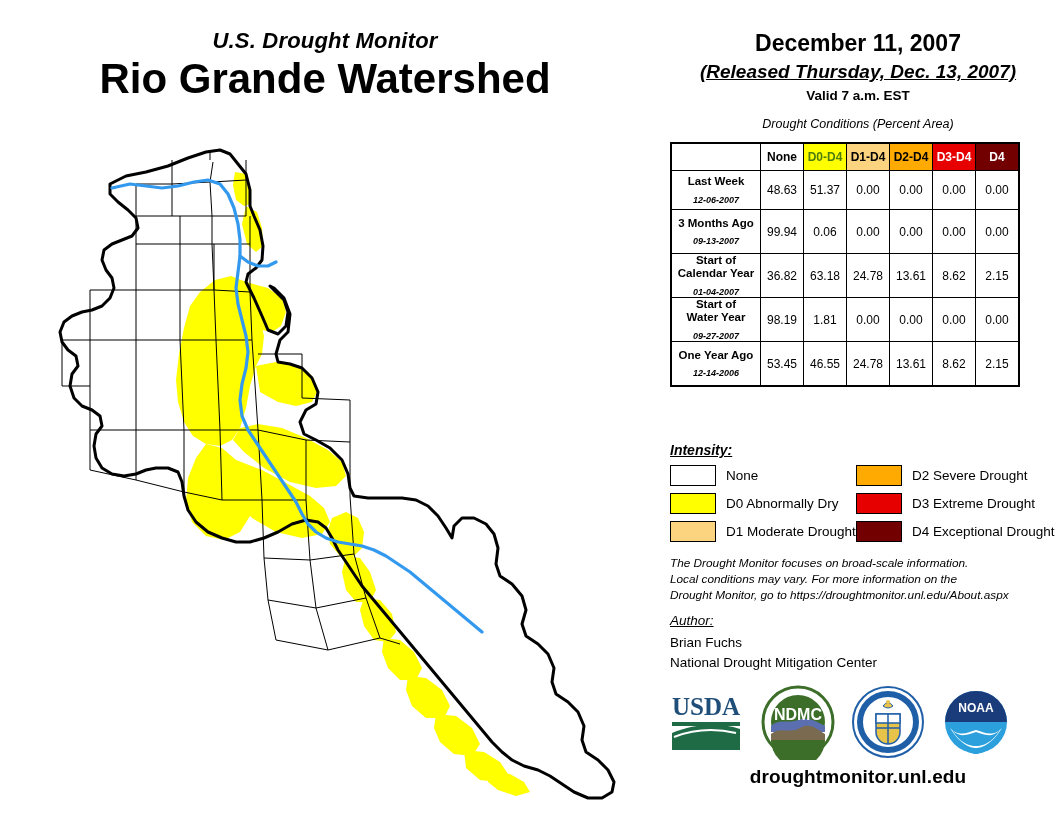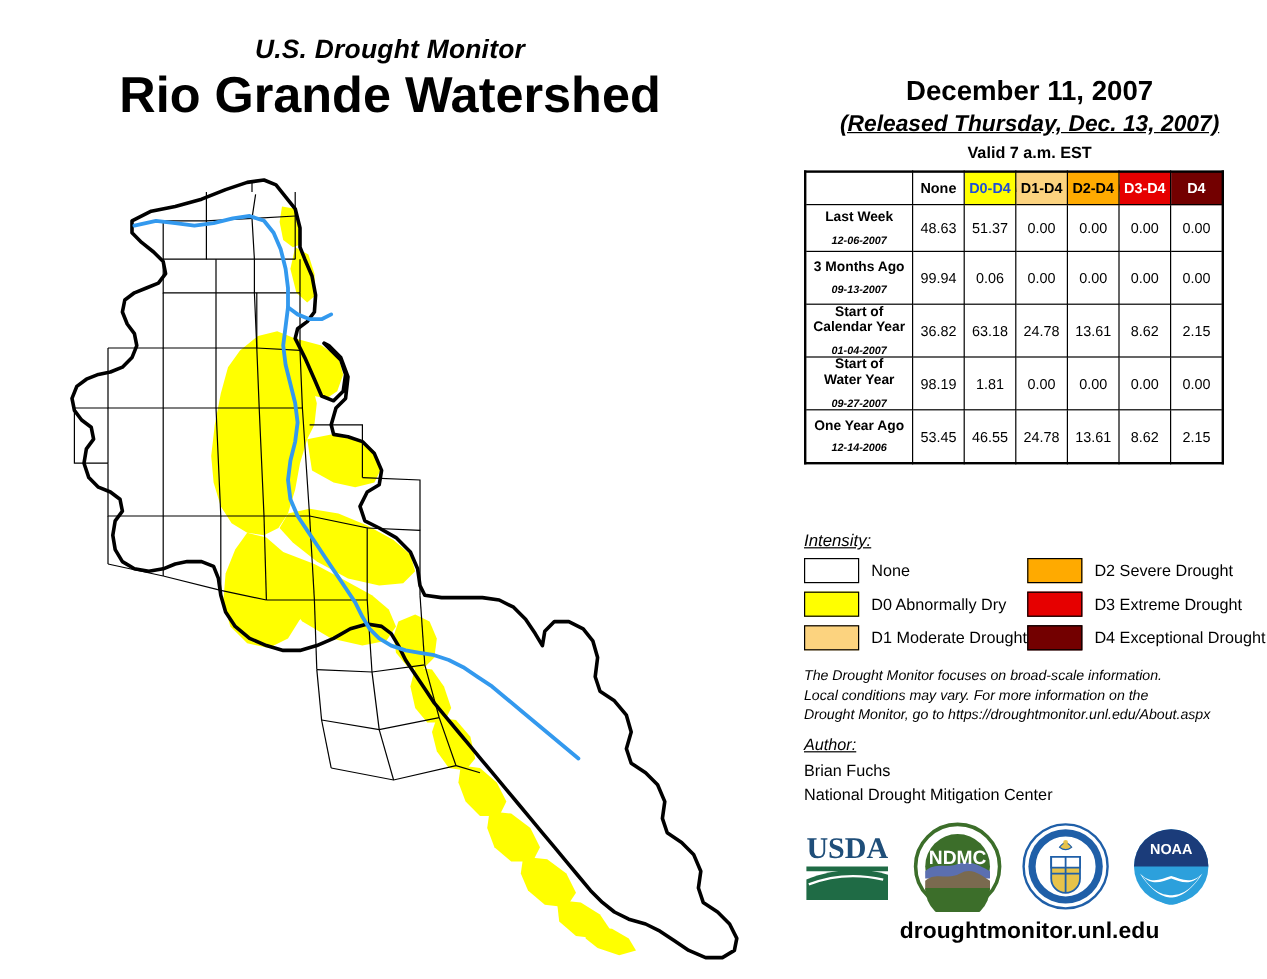--- a/index.html
+++ b/index.html
@@ -11,42 +11,42 @@
   #dm-title{font-size:22px;font-weight:bold;font-style:italic;letter-spacing:.2px;}
   #region-title{font-size:42px;font-weight:bold;line-height:1.08;margin-top:2px;}
 
   
   #map-wrap{position:absolute;left:50px;top:140px;width:600px;height:660px;}
   #map-svg{display:block;width:600px;height:660px;}
 
   
   #right{position:absolute;left:660px;top:0;width:396px;height:816px;}
 
-  #date-block{text-align:center;padding-top:30px;margin-top:32px;}
+  #date-block{text-align:center;padding-top:30px;}
   #valid-date{font-size:23px;font-weight:bold;}
   #released{font-size:19px;font-weight:bold;font-style:italic;margin-top:4px;text-decoration:underline;}
   #valid-time{font-size:13.5px;font-weight:bold;margin-top:5px;}
 
   #table-caption{font-size:12.5px;font-style:italic;text-align:center;margin-top:14px;}
 
   
   #dtable{position:absolute;left:10px;top:142px;border-collapse:collapse;
           border:2px solid #000;}
   #dtable td,#dtable th{border:1px solid #000;text-align:center;
           font-size:11.5px;padding:0;}
   #dtable thead th{height:26px;font-weight:bold;font-size:12px;}
   #dtable thead th.corner{border:none;background:#fff;}
   #dtable td.rowlab{width:88px;font-weight:bold;font-size:11.5px;line-height:1.12;}
   #dtable td.rowlab .sub{font-size:9px;font-style:italic;font-weight:bold;display:block;margin-top:7px;}
   #dtable td.val{width:42px;height:43px;font-size:12px;}
   #dtable tbody tr:first-child td.val{height:38px;}
 
   
   #legend{position:absolute;left:10px;top:442px;width:380px;}
-  #intensity-hdr{font-size:14px;font-style:italic;text-decoration:underline;font-weight:normal;}
+  #intensity-hdr{font-size:14px;font-style:italic;text-decoration:underline;font-weight:bold;}
   .legrow{display:flex;margin-top:7px;}
   .legcell{display:flex;align-items:center;width:186px;}
   .sw{width:44px;height:19px;border:1px solid #000;margin-right:10px;flex:0 0 44px;}
   .legtxt{font-size:13.5px;white-space:nowrap;}
 
   
   #note{position:absolute;left:10px;top:556px;width:385px;font-size:11.8px;
         font-style:italic;line-height:1.35;}
   #author-hdr{position:absolute;left:10px;top:613px;font-size:13.5px;
         font-style:italic;text-decoration:underline;}
@@ -219,21 +219,21 @@
     <div id="valid-time">Valid 7 a.m. EST</div>
   </div>
 
   <div id="table-caption">Drought Conditions (Percent Area)</div>
 
   <table id="dtable">
     <thead>
       <tr>
         <th class="corner"></th>
       <th style="background: rgb(255, 255, 255); color: rgb(0, 0, 0); width: 42px;">None</th>
-          <th style="background: rgb(255, 255, 0); color: #1d4ed8; width: 42px;">D0-D4</th>
+          <th style="background: rgb(255, 255, 0); color: #4d7c0f; width: 42px;">D0-D4</th>
           <th style="background: rgb(252, 211, 127); color: rgb(0, 0, 0); width: 42px;">D1-D4</th>
           <th style="background: rgb(255, 170, 0); color: rgb(0, 0, 0); width: 42px;">D2-D4</th>
           <th style="background: rgb(230, 0, 0); color: rgb(255, 255, 255); width: 42px;">D3-D4</th>
           <th style="background: rgb(115, 0, 0); color: rgb(255, 255, 255); width: 42px;">D4</th>
         </tr>
     </thead>
     <tbody>
         <tr>
           <td class="rowlab">
             <div>Last Week</div>

